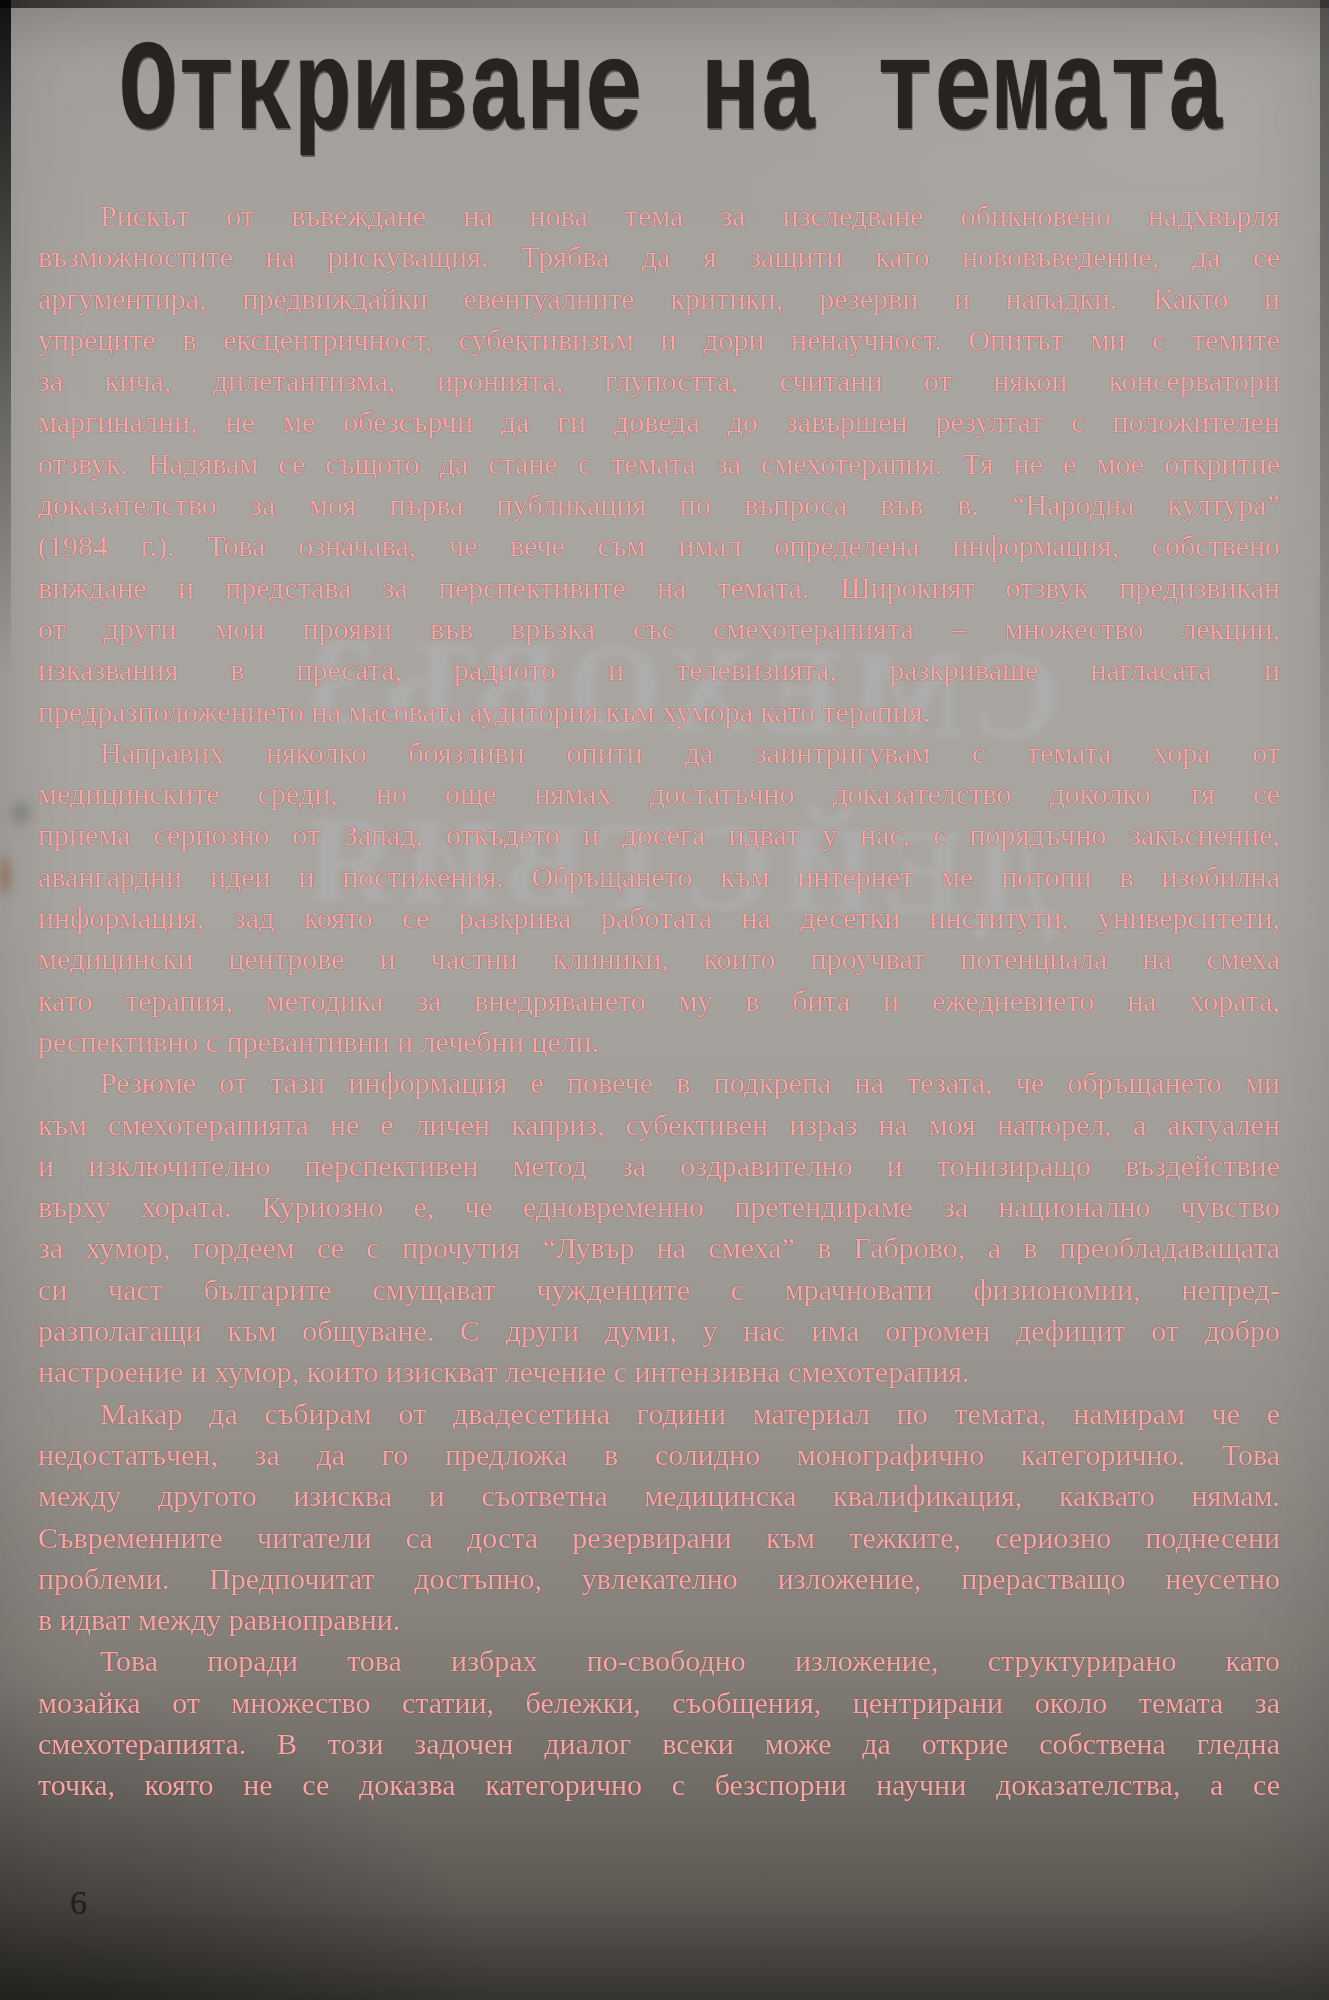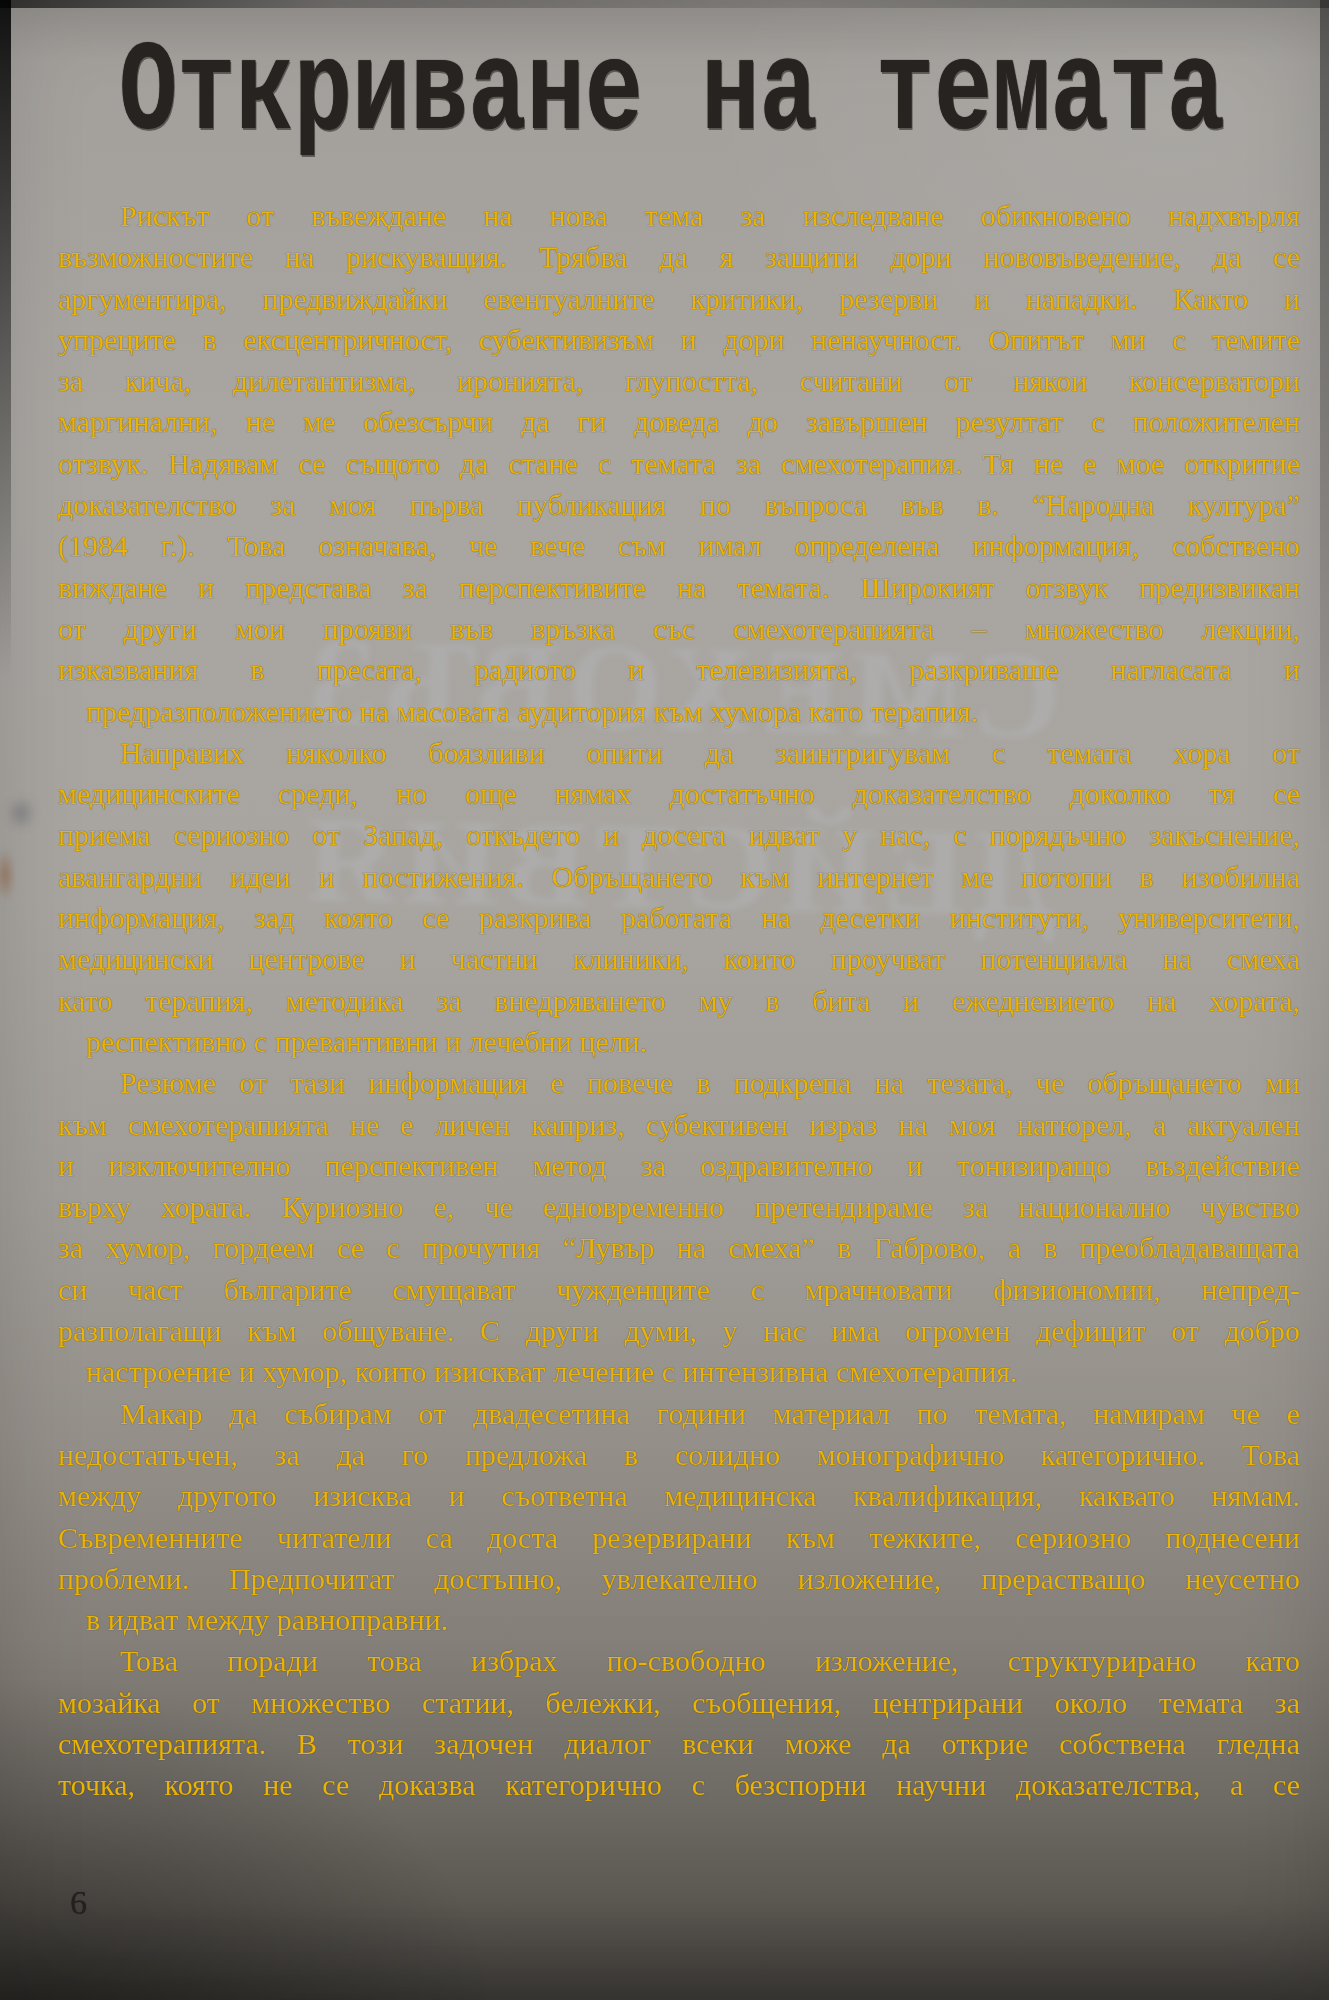--- a/index.html
+++ b/index.html
@@ -102,39 +102,38 @@
     font-size: 100px;
     line-height: 100px;
     color: #272320;
     transform: scale(0.97, 1.28);
     transform-origin: center center;
     text-shadow: 0 0 1px #2a2723, 1px 1px 0 rgba(40,36,30,0.55);
     white-space: nowrap;
   }
   .body-text {
     position: absolute;
-    left: 58px;
+    left: 38px;
     top: 195px;
     width: 1242px;
     font-size: 30px;
     line-height: 41.3px;
-    color: #eab308;
+    color: #fca5a5;
     text-shadow: 0 0 1px rgba(48,44,40,0.85);
   }
   .para { margin: 0; }
   .line {
     text-align: justify;
     text-align-last: justify;
     white-space: normal;
   }
   .line.first { text-indent: 62px; }
   .line.lastline {
     text-align: right;
     text-align-last: left;
-    margin-left: 28px;
   }
   .page-number {
     position: absolute;
     left: 70px;
     top: 1884px;
     font-size: 34px;
     color: #232120;
     text-shadow: 0 0 1px rgba(35,33,32,0.8);
   }
 </style>
@@ -155,21 +154,21 @@
     <div>ДЕЙСТВИЯ</div>
   </div>
 
   <div class="title-wrap">
     <h1 class="title" style="margin:0; font-weight:bold;">Откриване на темата</h1>
   </div>
 
   <div class="body-text">
       <div class="para">
         <div class="line first">Рискът от въвеждане на нова тема за изследване обикновено надхвърля</div>
-        <div class="line">възможностите на рискуващия. Трябва да я защити дори нововъведение, да се</div>
+        <div class="line">възможностите на рискуващия. Трябва да я защити като нововъведение, да се</div>
         <div class="line">аргументира, предвиждайки евентуалните критики, резерви и нападки. Както и</div>
         <div class="line">упреците в ексцентричност, субективизъм и дори ненаучност. Опитът ми с темите</div>
         <div class="line">за кича, дилетантизма, иронията, глупостта, считани от някои консерватори</div>
         <div class="line">маргинални, не ме обезсърчи да ги доведа до завършен резултат с положителен</div>
         <div class="line">отзвук. Надявам се същото да стане с темата за смехотерапия. Тя не е мое откритие</div>
         <div class="line">доказателство за моя първа публикация по въпроса във в. “Народна култура”</div>
         <div class="line">(1984 г.). Това означава, че вече съм имал определена информация, собствено</div>
         <div class="line">виждане и представа за перспективите на темата. Широкият отзвук предизвикан</div>
         <div class="line">от други мои прояви във връзка със смехотерапията – множество лекции,</div>
         <div class="line">изказвания в пресата, радиото и телевизията, разкриваше нагласата и</div>

